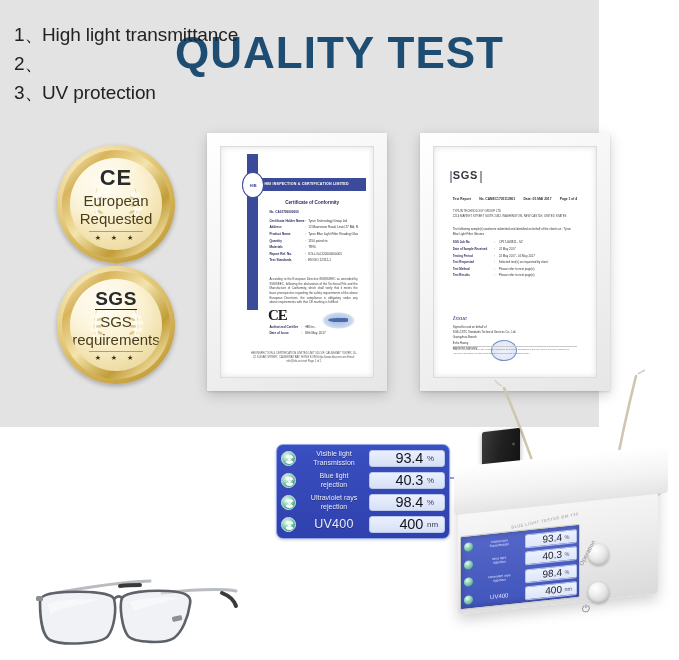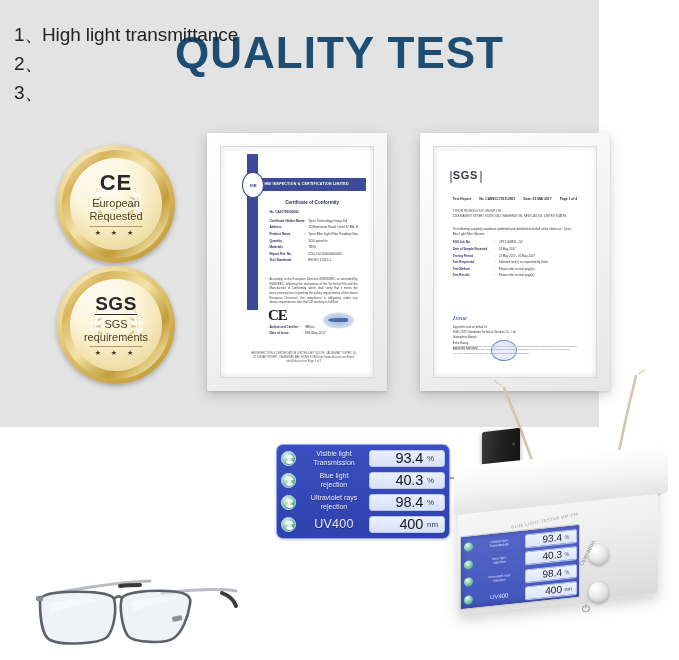--- a/index.html
+++ b/index.html
@@ -63,21 +63,21 @@
     text-align:center;
   }
   .badge-logo{
     font-size:22px;font-weight:bold;color:#2a2a2a;line-height:1;
     letter-spacing:1px;margin-bottom:3px;
   }
   .badge-logo.sgs{
     font-size:19px;letter-spacing:.5px;border-bottom:1.6px solid #2a2a2a;padding-bottom:1px;
   }
   .badge-text{
-    font-size:11px;color:#4a3d1c;line-height:1.18;font-weight:500;
+    font-size:15px;color:#4a3d1c;line-height:1.18;font-weight:500;
   }
   .badge-rule{
     width:54px;height:1px;background:#bba martin;background:#b9a05a;margin:3px 0 2px;
   }
   .stars{font-size:7px;color:#3a3019;letter-spacing:4px;line-height:1;}
 
   
   .frame{
     position:absolute;
     background:linear-gradient(150deg,#ffffff 0%,#f4f4f4 45%,#e6e6e6 100%);
@@ -601,20 +601,21 @@
   <div class="features">
     <div class="feature">
       <span class="num">1、</span>
       <span class="txt">High light transmittance</span>
     </div>
     <div class="feature">
       <span class="num">2、</span>
     </div>
     <div class="feature">
       <span class="num">3、</span>
+      <span class="txt">UV protection</span>
     </div>
   </div>
 
   <svg class="leader">
     <polyline points="0,8 60,8 60,72" fill="none" stroke="#2f41ae" stroke-width="1"></polyline>
   </svg>
 
   <div class="panel">
 
     <div class="prow">

